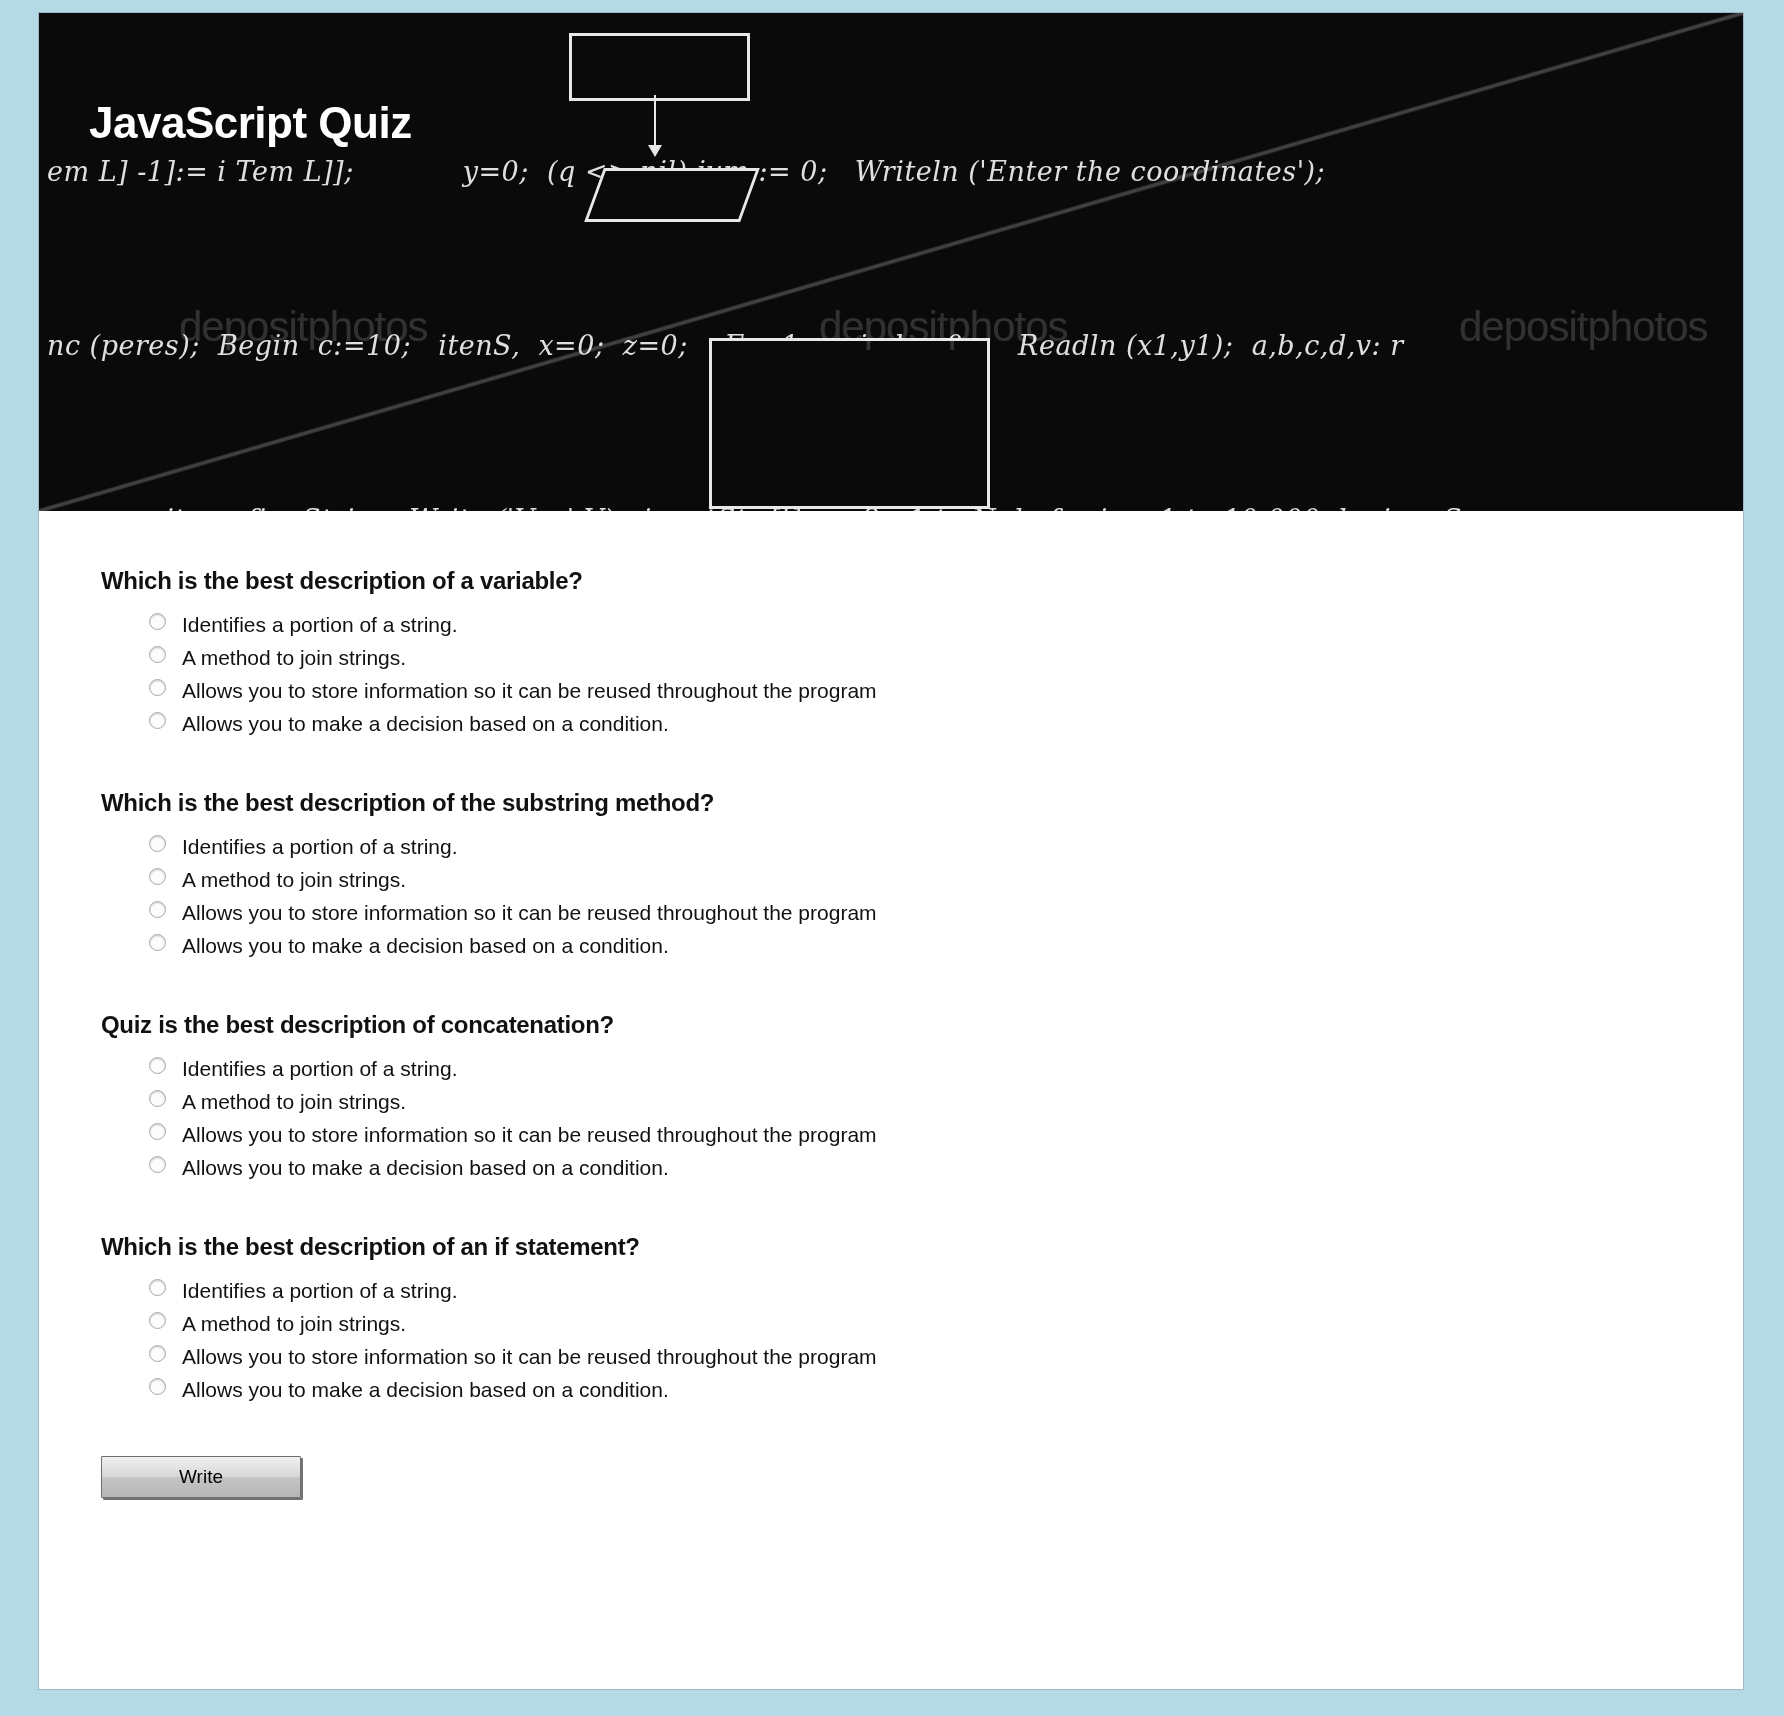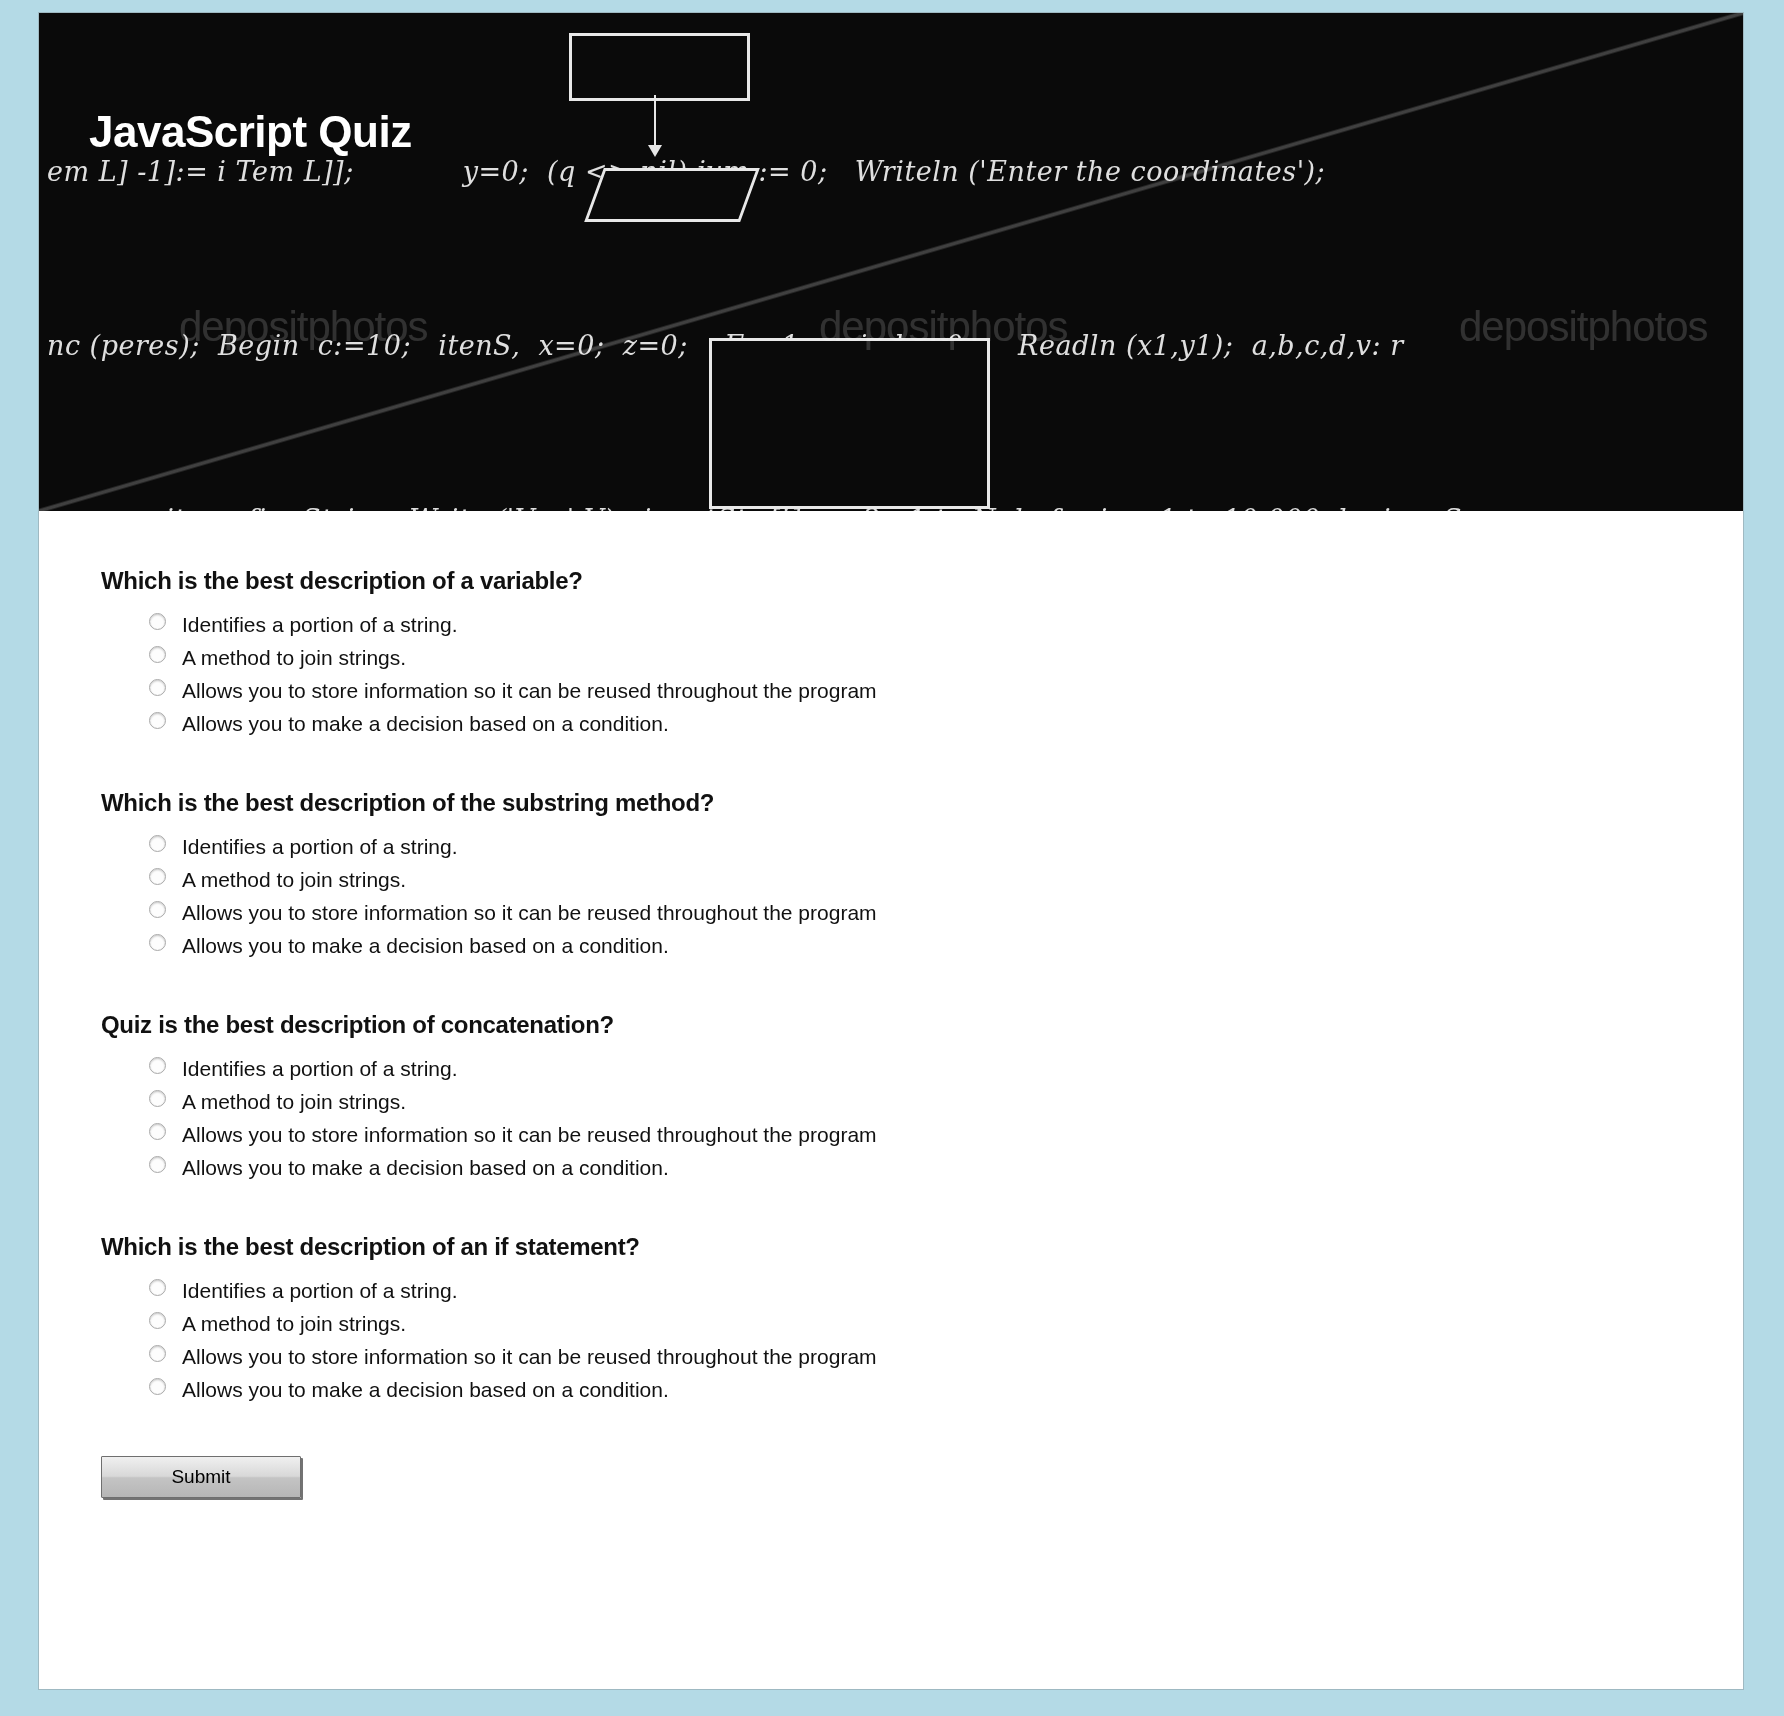--- a/index.html
+++ b/index.html
@@ -86,21 +86,21 @@
     font-size: 42px;
     font-style: normal;
     letter-spacing: -1px;
   }
   .wm1 { left: 140px; top: 290px; }
   .wm2 { left: 780px; top: 290px; }
   .wm3 { left: 1420px; top: 290px; }
   .banner-title {
     position: absolute;
     left: 50px;
-    top: 94px;
+    top: 85px;
     font-size: 44px;
     font-weight: bold;
     color: #ffffff;
     letter-spacing: -0.5px;
     z-index: 5;
   }
   
   .quiz {
     padding: 56px 0 0 0;
   }
@@ -268,17 +268,17 @@
           <span class="option-label">Allows you to store information so it can be reused throughout the program</span>
         </li>
         <li class="option">
           <span class="radio"></span>
           <span class="option-label">Allows you to make a decision based on a condition.</span>
         </li>
       </ul>
     </div>
 
     <div class="submit-wrap">
-      <button class="submit-btn">Submit</button>
+      <button class="submit-btn">Write</button>
     </div>
 
   </div>
 </div>
 
 </body></html>

